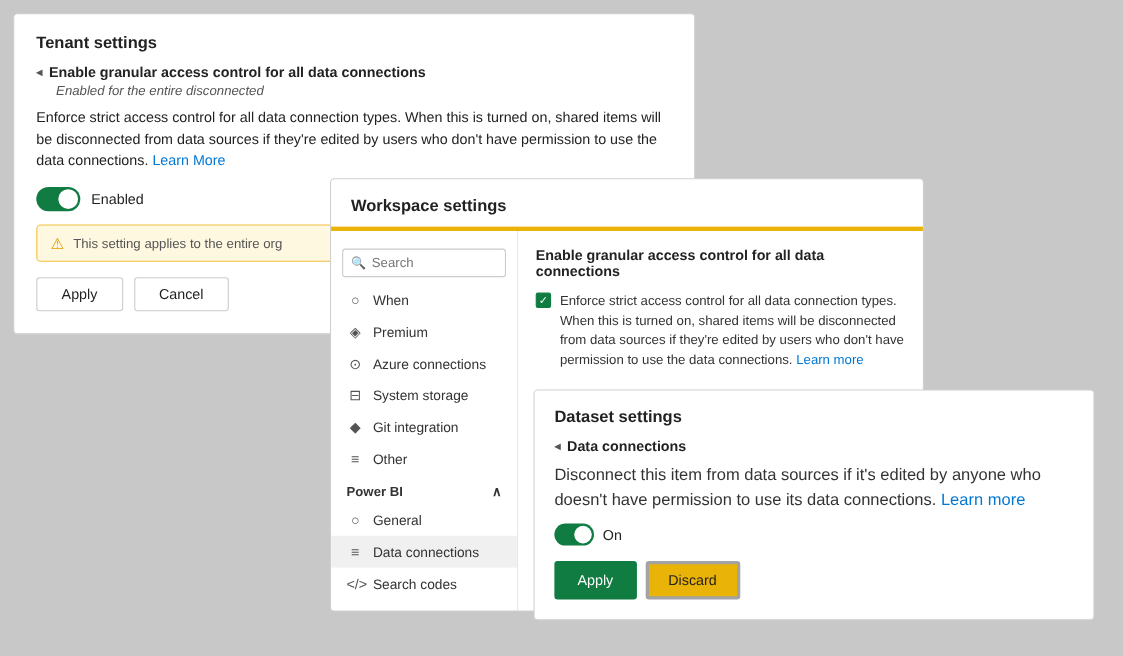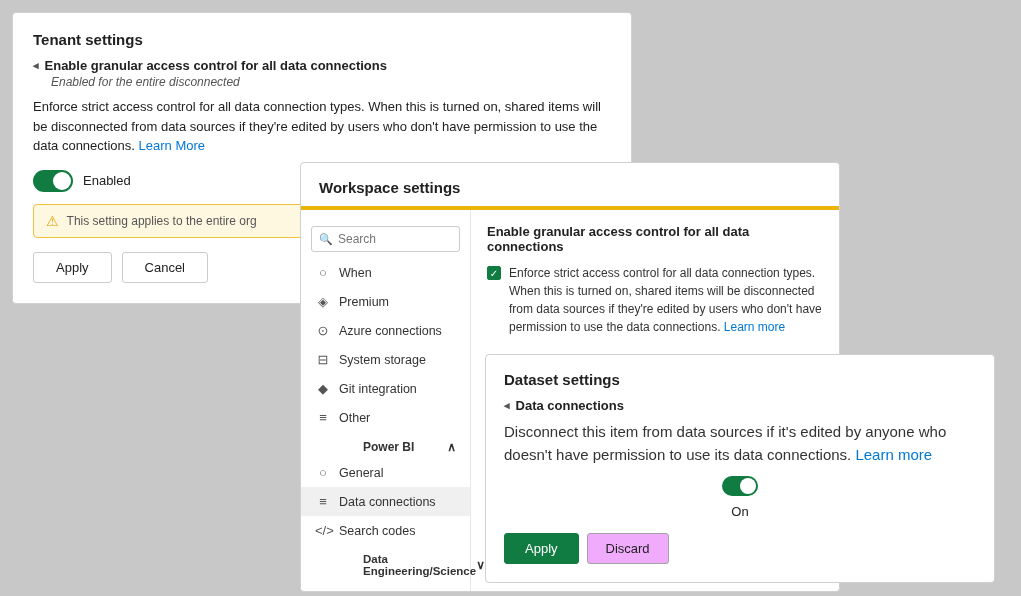--- a/index.html
+++ b/index.html
@@ -205,21 +205,20 @@
     }
     .ws-section-header {
       display: flex;
       align-items: center;
       justify-content: space-between;
       padding: 8px 14px 4px 14px;
       font-size: 12px;
       font-weight: 600;
       color: #333;
       cursor: pointer;
-      margin-left: 48px;
     }
     .ws-content {
       flex: 1;
       padding: 14px 16px;
       font-size: 12.5px;
     }
     .ws-content h3 {
       font-size: 13px;
       font-weight: 600;
       margin-bottom: 10px;
@@ -289,21 +288,20 @@
     .dataset-learn-more {
       color: #0078d4;
       text-decoration: none;
       cursor: pointer;
     }
     .dataset-toggle-row {
       display: flex;
       align-items: center;
       gap: 8px;
       margin-bottom: 14px;
-      flex-direction: column;
     }
     .toggle-sm {
       width: 36px;
       height: 20px;
       background: #107c41;
       border-radius: 10px;
       position: relative;
       cursor: pointer;
       flex-shrink: 0;
     }
@@ -325,22 +323,22 @@
       background: #107c41;
       border: 1px solid #107c41;
       border-radius: 3px;
       padding: 7px 20px;
       font-size: 13px;
       cursor: pointer;
       color: #fff;
       font-weight: 500;
     }
     .btn-discard {
-      background: #f0abfc;
-      border: 1px solid #a3a3a3;
+      background: #eab308;
+      border: 3px solid #a3a3a3;
       border-radius: 3px;
       padding: 7px 18px;
       font-size: 13px;
       cursor: pointer;
       color: #222;
     }
   </style>
 </head>
 <body>
 
@@ -416,25 +414,20 @@
       </div>
       <div class="ws-nav-item active">
         <span class="ws-nav-icon">≡</span>
         <span>Data connections</span>
       </div>
       <div class="ws-nav-item">
         <span class="ws-nav-icon">&lt;/&gt;</span>
         <span>Search codes</span>
       </div>
 
-      <div class="ws-section-header">
-        <span style="white-space:pre-line; font-size:11.5px;">Data
-Engineering/Science</span>
-        <span>∨</span>
-      </div>
     </div>
 
     <div class="ws-content">
       <h3>Enable granular access control for all data connections</h3>
       <div class="ws-checkbox-row">
         <div class="ws-checkbox">✓</div>
         <div class="ws-desc">
           <span>Enforce strict access control for all data connection types. When this is turned on, shared items will be disconnected from data sources if they're edited by users who don't have permission to use the data connections.</span>
           <a class="ws-learn-more">Learn more</a>
         </div>

